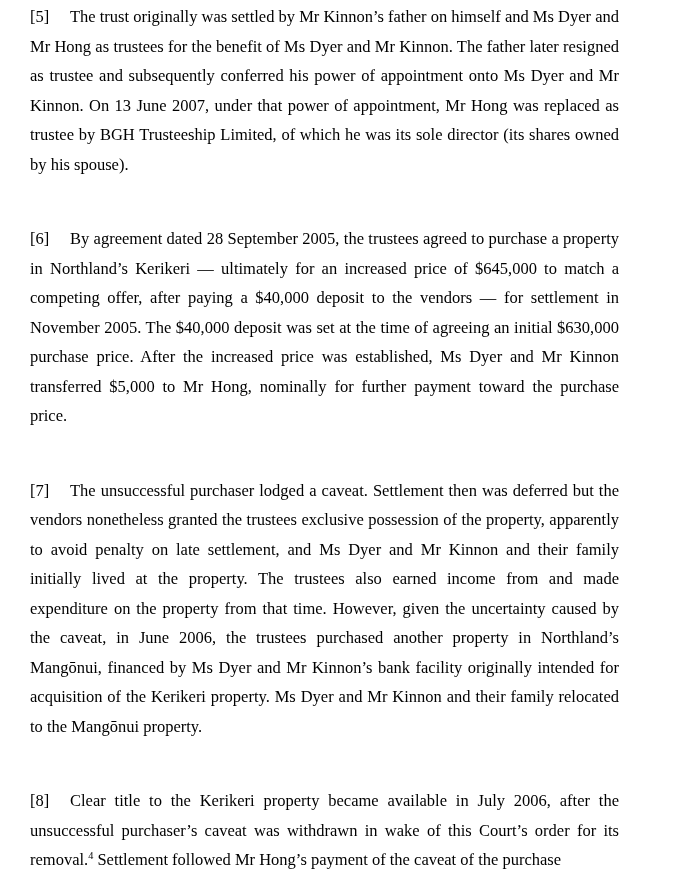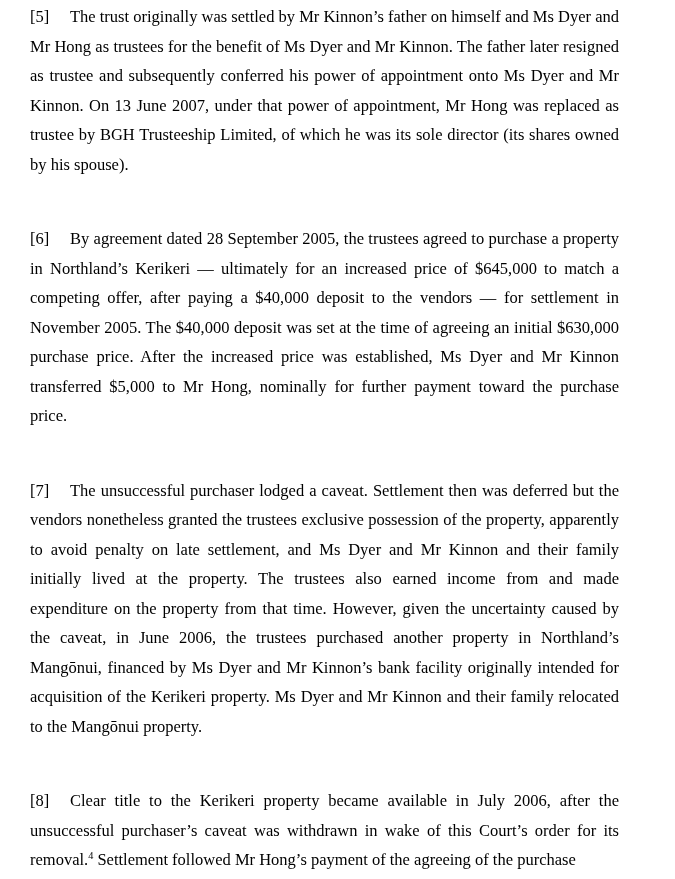--- a/index.html
+++ b/index.html
@@ -43,15 +43,15 @@
 <body>
 
 <div class="doc">
 
   <p class="para"><span class="pnum">[5]</span><span>The trust originally was settled by Mr Kinnon’s father on himself and Ms Dyer and Mr Hong as trustees for the benefit of Ms Dyer and Mr Kinnon. The father later resigned as trustee and subsequently conferred his power of appointment onto Ms Dyer and Mr Kinnon. On 13 June 2007, under that power of appointment, Mr Hong was replaced as trustee by BGH Trusteeship Limited, of which he was its sole director (its shares owned by his spouse).</span></p>
 
   <p class="para"><span class="pnum">[6]</span><span>By agreement dated 28 September 2005, the trustees agreed to purchase a property in Northland’s Kerikeri — ultimately for an increased price of $645,000 to match a competing offer, after paying a $40,000 deposit to the vendors — for settlement in November 2005. The $40,000 deposit was set at the time of agreeing an initial $630,000 purchase price. After the increased price was established, Ms Dyer and Mr Kinnon transferred $5,000 to Mr Hong, nominally for further payment toward the purchase price.</span></p>
 
   <p class="para"><span class="pnum">[7]</span><span>The unsuccessful purchaser lodged a caveat. Settlement then was deferred but the vendors nonetheless granted the trustees exclusive possession of the property, apparently to avoid penalty on late settlement, and Ms Dyer and Mr Kinnon and their family initially lived at the property. The trustees also earned income from and made expenditure on the property from that time. However, given the uncertainty caused by the caveat, in June 2006, the trustees purchased another property in Northland’s Mangōnui, financed by Ms Dyer and Mr Kinnon’s bank facility originally intended for acquisition of the Kerikeri property. Ms Dyer and Mr Kinnon and their family relocated to the Mangōnui property.</span></p>
 
-  <p class="para"><span class="pnum">[8]</span><span>Clear title to the Kerikeri property became available in July 2006, after the unsuccessful purchaser’s caveat was withdrawn in wake of this Court’s order for its removal.</span><sup class="fnref">4</sup><span> Settlement followed Mr Hong’s payment of the agreeing of the purchase</span></p>
+  <p class="para"><span class="pnum">[8]</span><span>Clear title to the Kerikeri property became available in July 2006, after the unsuccessful purchaser’s caveat was withdrawn in wake of this Court’s order for its removal.</span><sup class="fnref">4</sup><span> Settlement followed Mr Hong’s payment of the caveat of the purchase</span></p>
 
 </div>
 
 </body></html>

